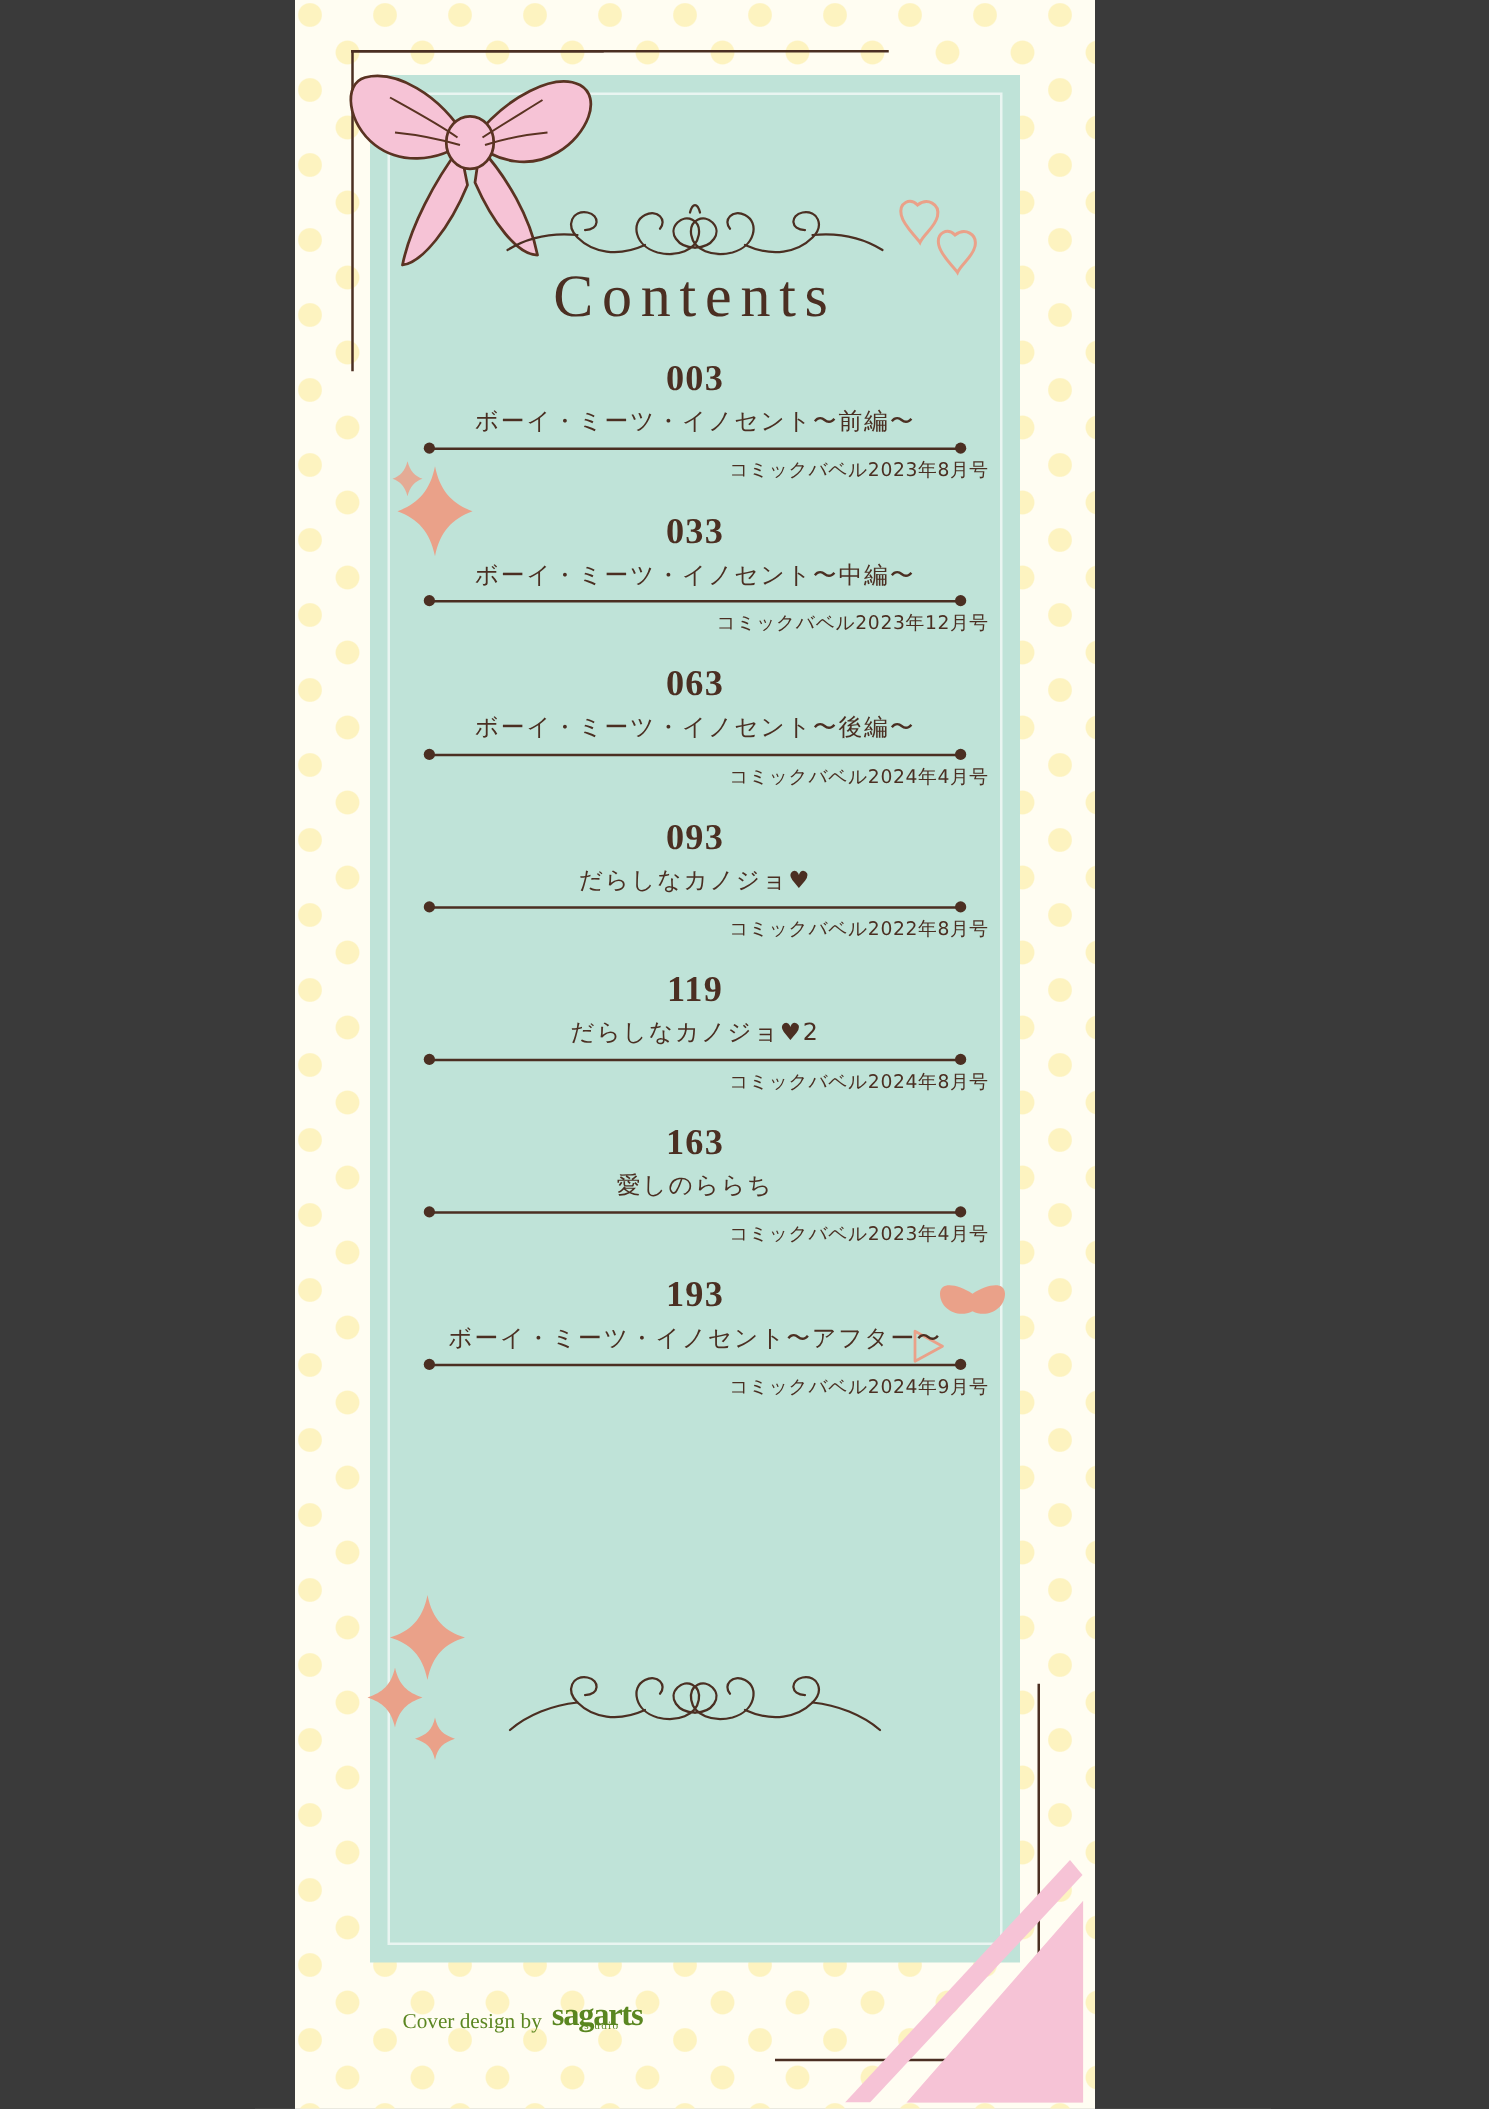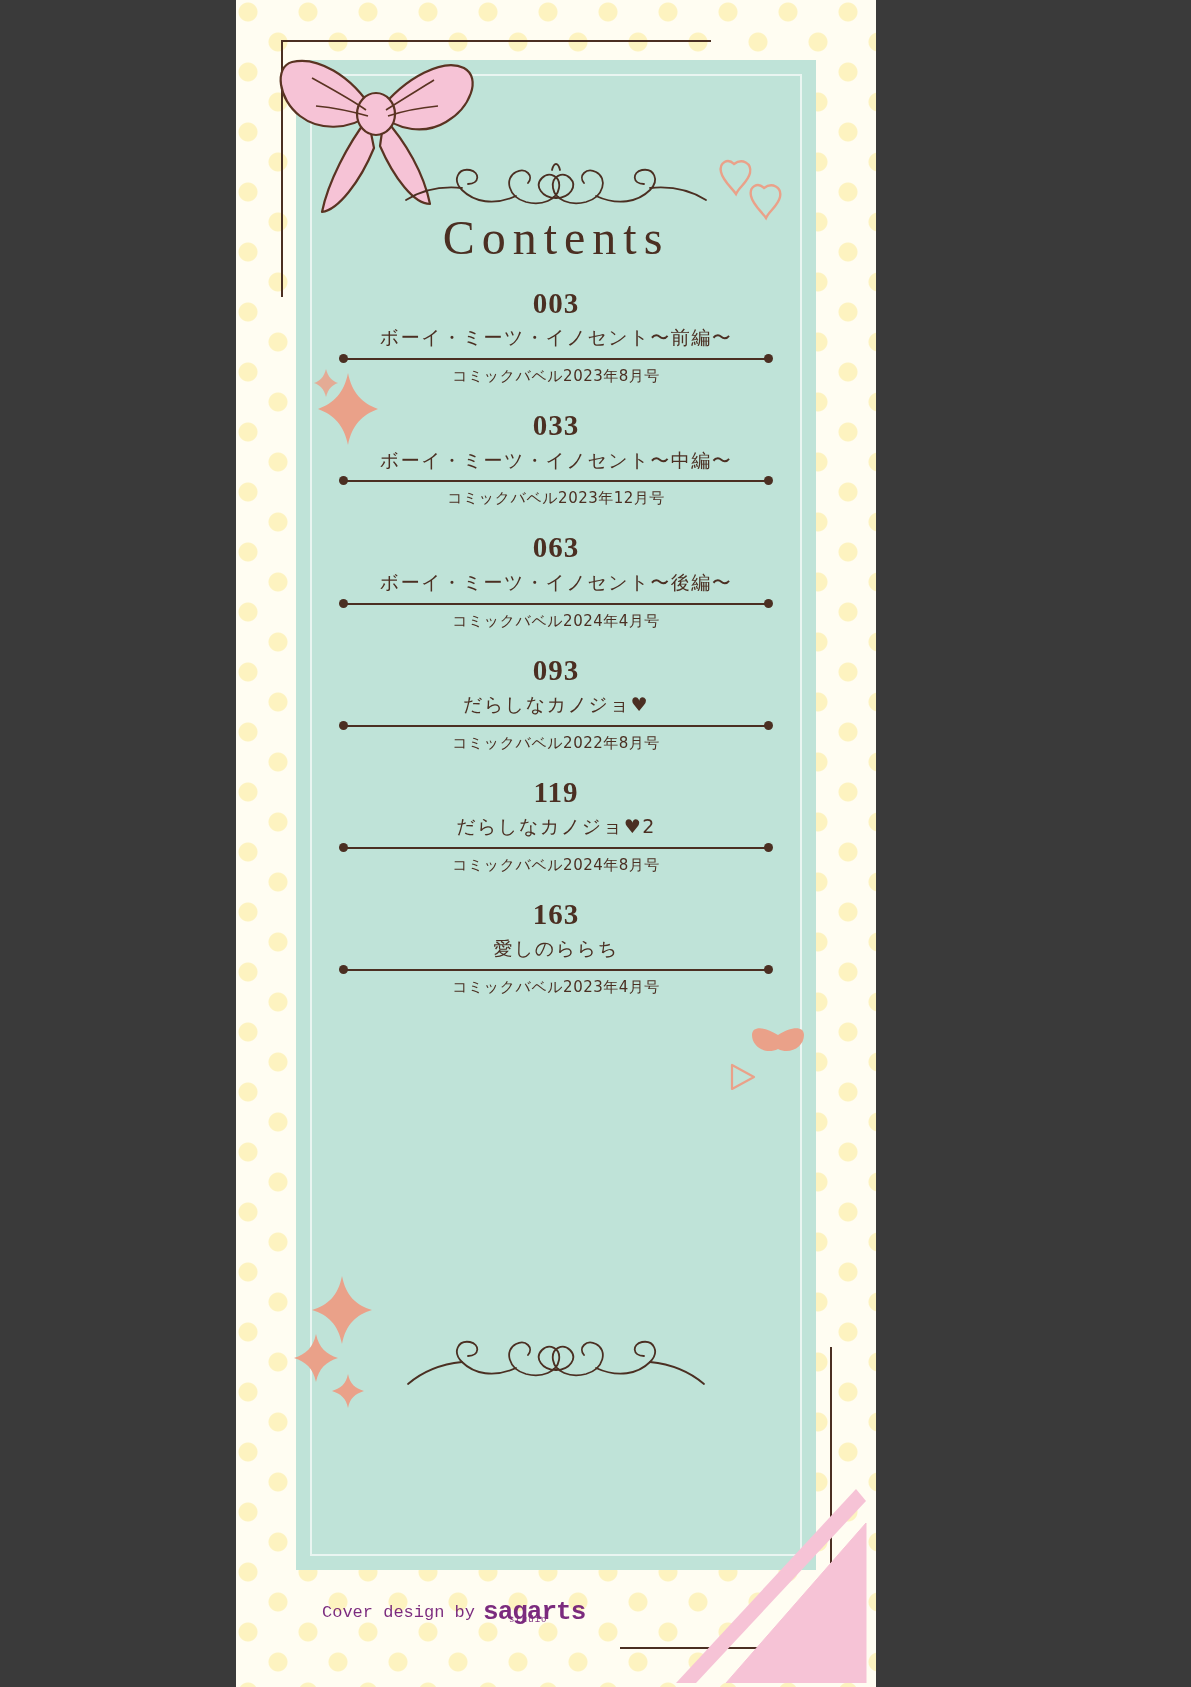--- a/index.html
+++ b/index.html
@@ -143,32 +143,33 @@
     border-radius: 50%;
     background: #4b2f22;
   }
   .toc-rule .dot.left { left: 0; }
   .toc-rule .dot.right { right: 0; }
   .toc-source {
     font-size: 15px;
     margin-top: 3px;
     letter-spacing: 0.5px;
     font-family: "DejaVu Sans", sans-serif;
+    text-align: right;
   }
 
   .credit {
     position: absolute;
     left: 86px;
     bottom: 60px;
     display: flex;
-    align-items: center;
+    align-items: flex-end;
     gap: 8px;
-    color: #701a75;
+    color: #4d7c0f;
     font-size: 17px;
-    font-family: Liberation Mono, monospace;
+    font-family: Liberation Serif, serif;
     opacity: 0.92;
   }
   .credit .logo {
     font-size: 26px;
     font-weight: bold;
     letter-spacing: -1px;
     position: relative;
   }
   .credit .logo .sub {
     position: absolute;
@@ -335,20 +336,30 @@
       <div class="toc-page">163</div>
       <div class="toc-title">愛しのららち</div>
       <div class="toc-rule">
         <span class="dot left"></span>
           <span class="line"></span>
           <span class="dot right"></span>
       </div>
       <div class="toc-source">コミックバベル2023年4月号</div>
     </div>
 
+    <div class="toc-entry">
+      <div class="toc-page">193</div>
+      <div class="toc-title">ボーイ・ミーツ・イノセント〜アフター〜</div>
+      <div class="toc-rule">
+        <span class="dot left"></span>
+          <span class="line"></span>
+          <span class="dot right"></span>
+      </div>
+      <div class="toc-source">コミックバベル2024年9月号</div>
+    </div>
 
   </div>
 
   <div class="flourish-bottom">
     <svg width="340" height="60" viewBox="0 0 340 60">
       <g fill="none" stroke="#4b2f22" stroke-width="1.8" stroke-linecap="round">
         <path d="M170 30 C156 30 148 18 156 10 C163 3 175 8 173 20 C171 32 156 38 140 34 C122 29 118 10 130 4 C140 -1 148 8 142 15"></path>
         <path d="M170 30 C184 30 192 18 184 10 C177 3 165 8 167 20 C169 32 184 38 200 34 C218 29 222 10 210 4 C200 -1 192 8 198 15"></path>
         <path d="M130 28 C108 38 88 34 76 22 C66 12 72 0 84 2 C94 4 94 16 82 16"></path>
         <path d="M210 28 C232 38 252 34 264 22 C274 12 268 0 256 2 C246 4 246 16 258 16"></path>

